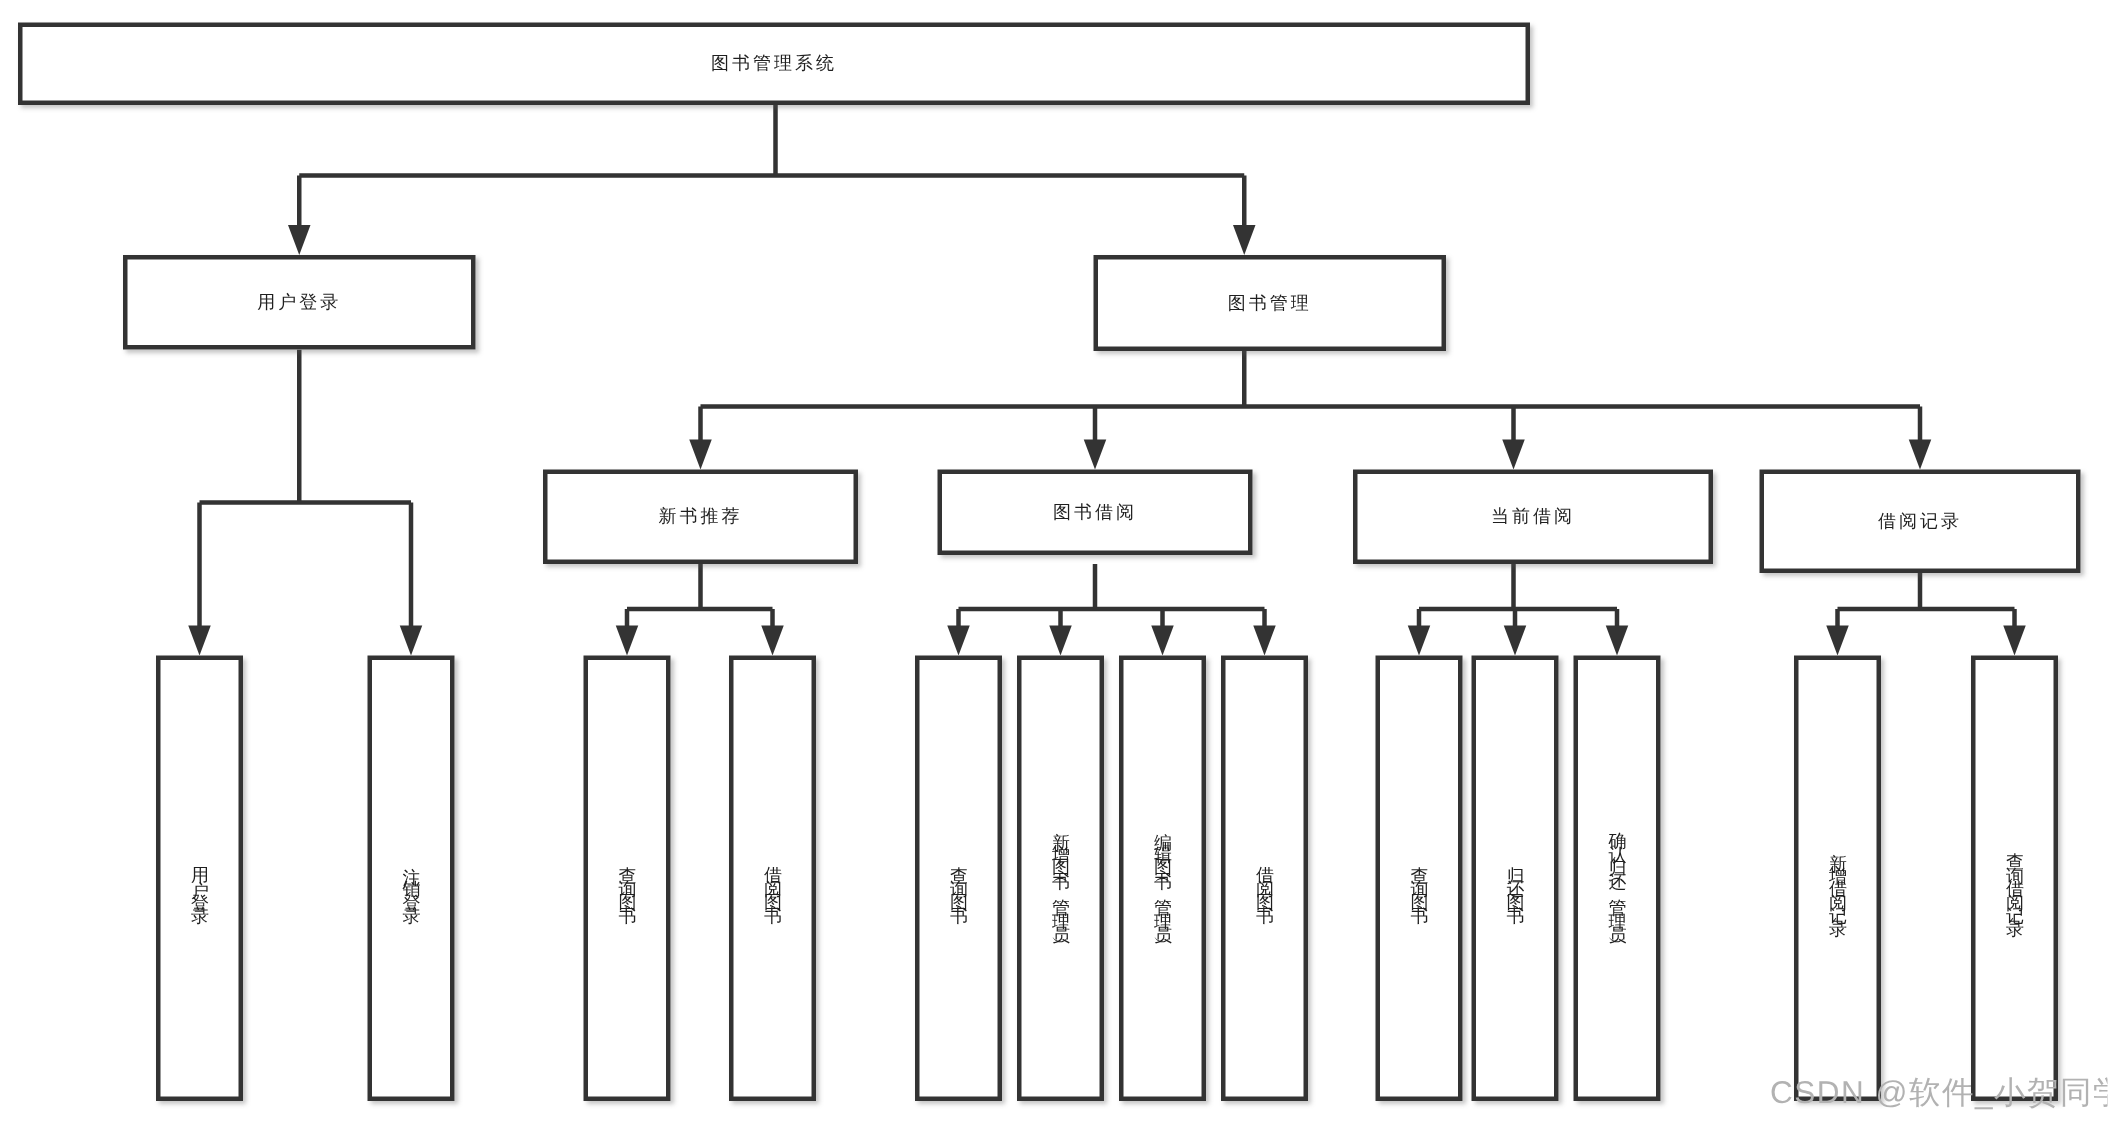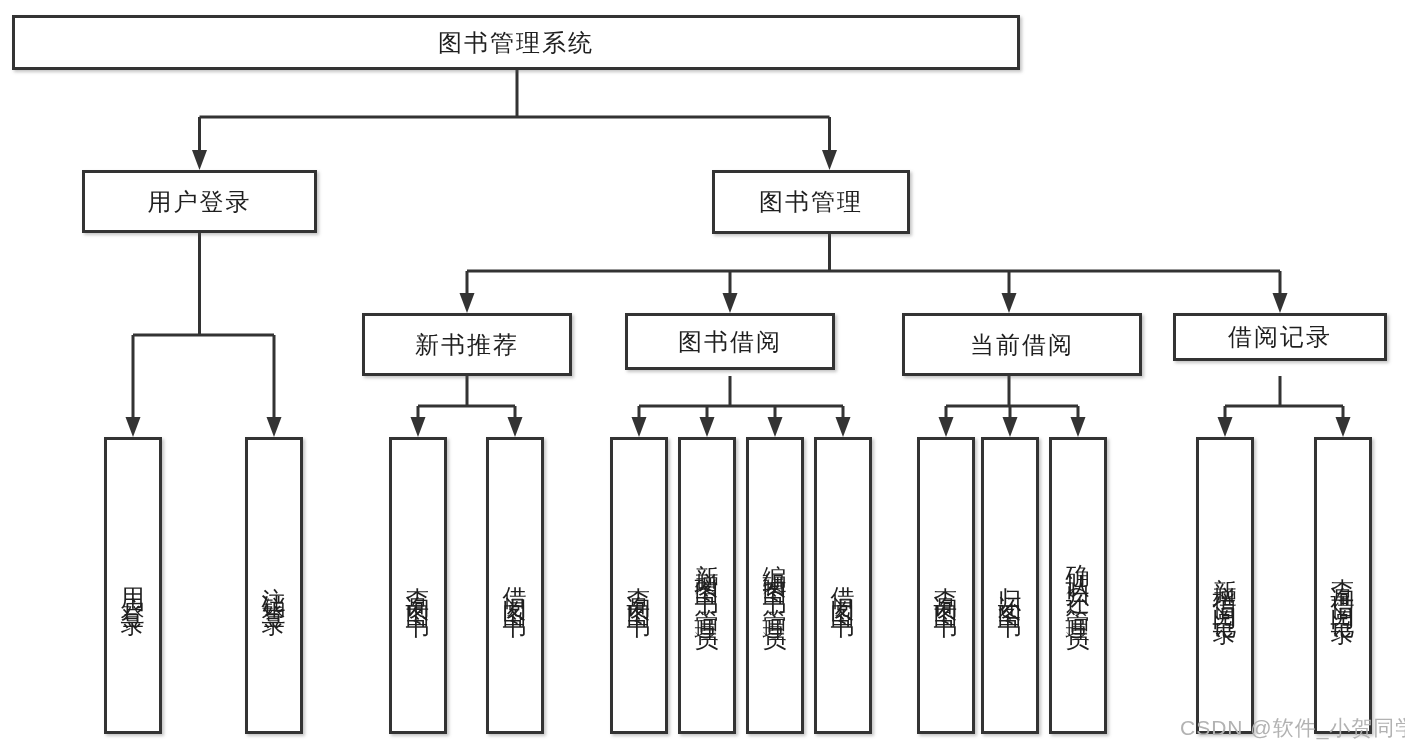--- a/index.html
+++ b/index.html
@@ -13,21 +13,21 @@
   .wires {
     position: absolute; left: 0; top: 0; z-index: 1;
   }
   .box {
     position: absolute; z-index: 2;
     box-sizing: border-box;
     background: #ffffff;
     border: 3px solid #333333;
     display: flex; align-items: center; justify-content: center;
     color: #1f1f1f;
-    font-size: 24px;
+    font-size: 12px;
     box-shadow: 2px 2px 3px rgba(90,90,90,0.35);
   }
   .h-label { letter-spacing: 2px; white-space: nowrap; }
   .v-label {
     writing-mode: vertical-rl;
     text-orientation: mixed;
     letter-spacing: 9px;
     line-height: 1.05;
   }
   .watermark {
@@ -62,34 +62,34 @@
            M1335.5,417 L1350.5,417 L1343,437 Z"></path>
 </svg>
 
 <div class="box" style="left:12px;top:15px;width:1008px;height:55px">
   <span class="h-label">图书管理系统</span>
 </div>
 
 <div class="box" style="left:82px;top:170px;width:235px;height:63px">
   <span class="h-label">用户登录</span>
 </div>
-<div class="box" style="left:712px;top:170px;width:198px;height:64px">
+<div class="box" style="left:729px;top:170px;width:235px;height:64px">
   <span class="h-label">图书管理</span>
 </div>
 
 <div class="box" style="left:362px;top:313px;width:210px;height:63px">
   <span class="h-label">新书推荐</span>
 </div>
 <div class="box" style="left:625px;top:313px;width:210px;height:57px">
   <span class="h-label">图书借阅</span>
 </div>
 <div class="box" style="left:902px;top:313px;width:240px;height:63px">
   <span class="h-label">当前借阅</span>
 </div>
-<div class="box" style="left:1173px;top:313px;width:214px;height:48px">
+<div class="box" style="left:1173px;top:313px;width:214px;height:69px">
   <span class="h-label">借阅记录</span>
 </div>
 
 <div class="box" style="left:104px;top:437px;width:58px;height:297px">
   <span class="v-label">用户登录</span>
 </div>
 <div class="box" style="left:245px;top:437px;width:58px;height:297px">
   <span class="v-label">注销登录</span>
 </div>
 

